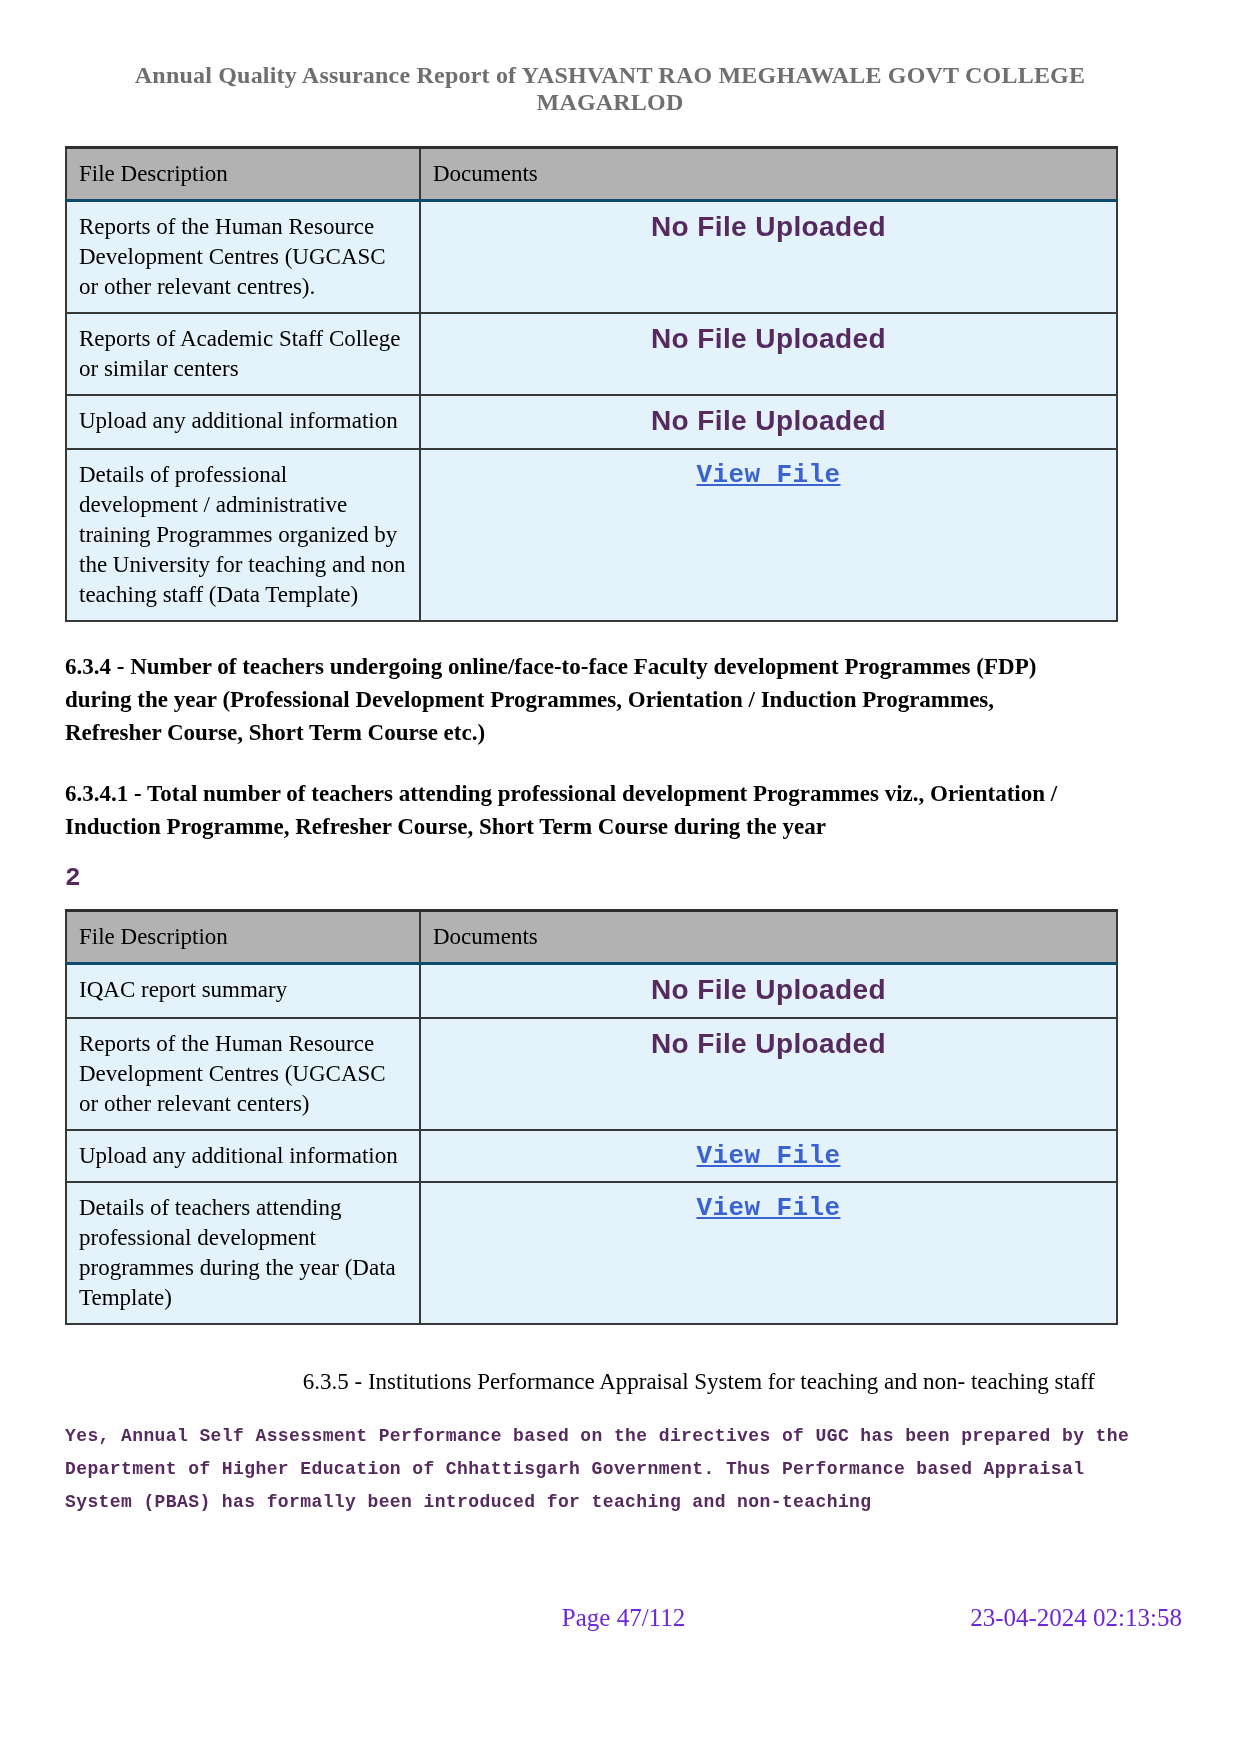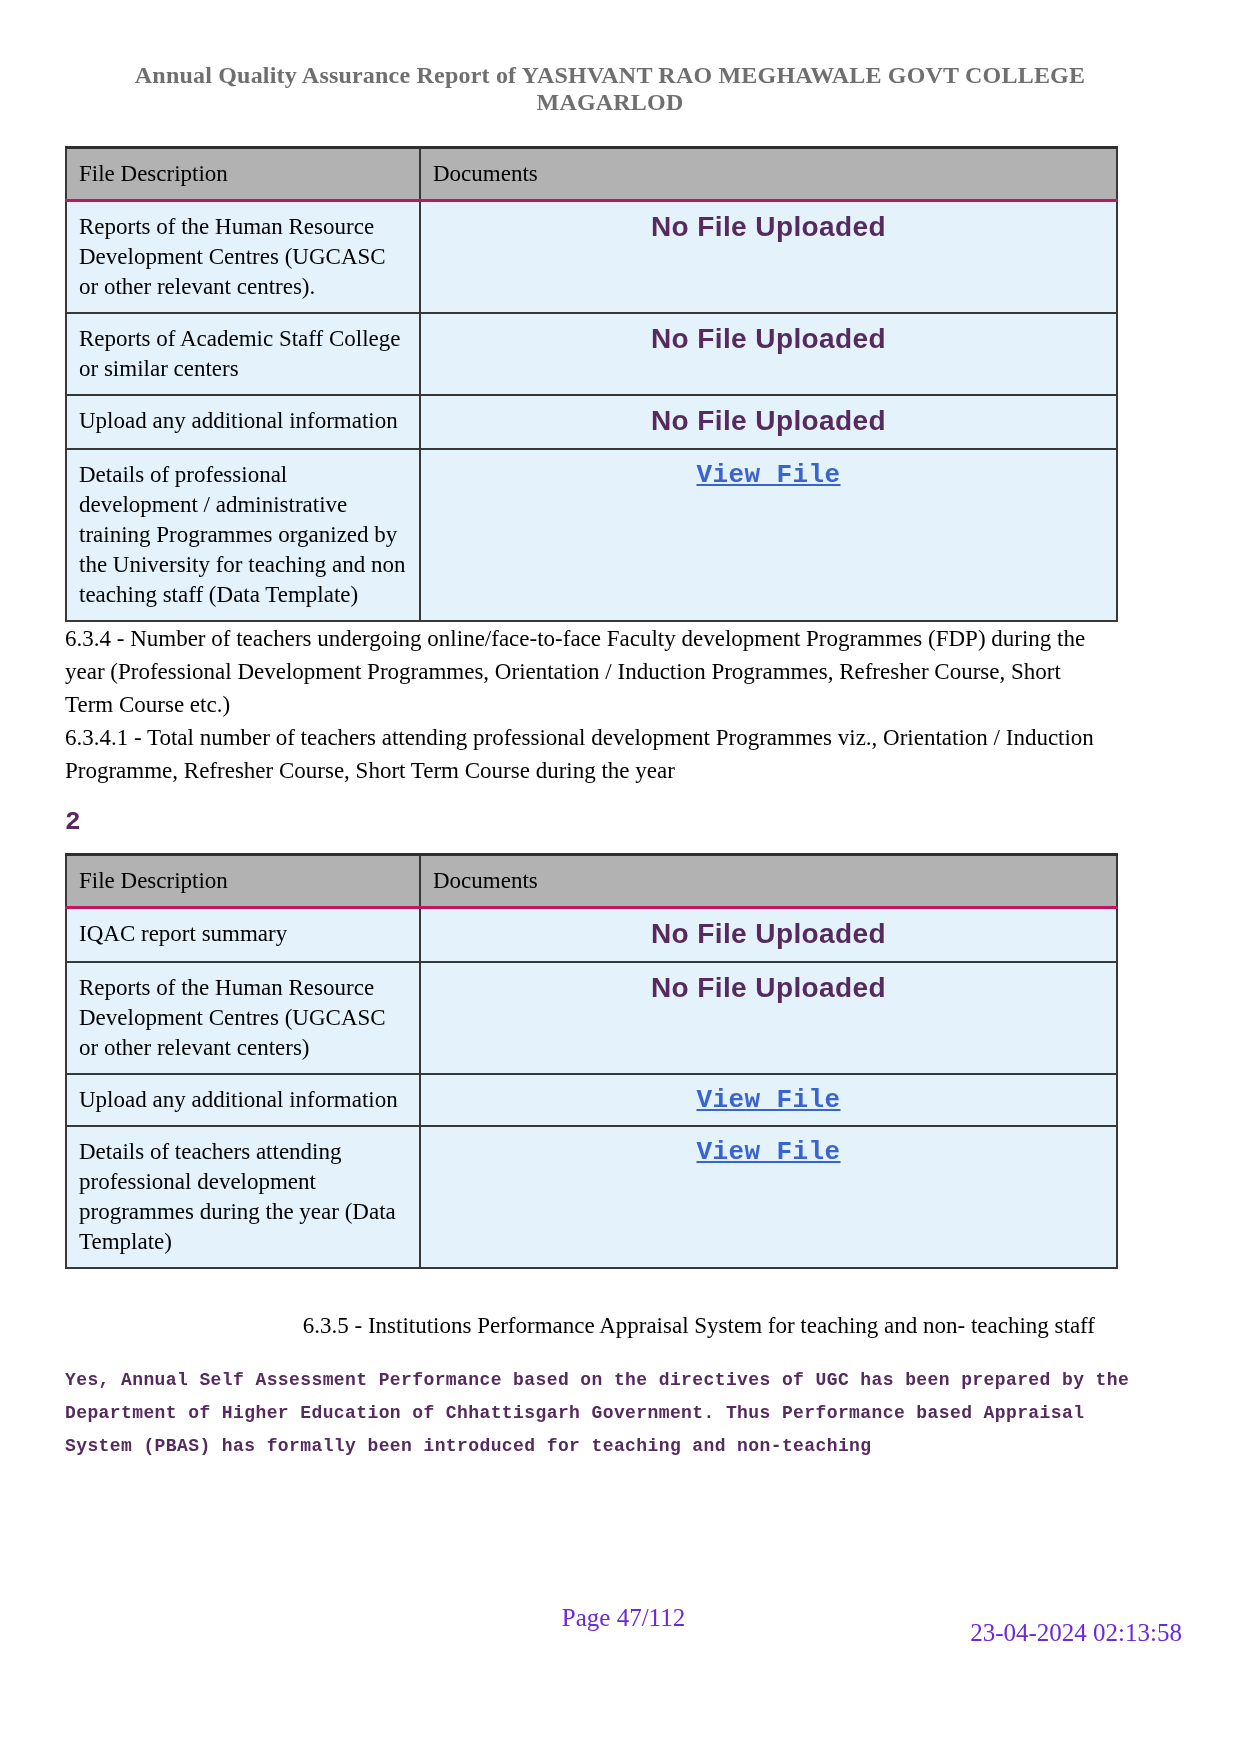--- a/index.html
+++ b/index.html
@@ -38,21 +38,21 @@
   }
   table.upload-table {
     border-collapse: collapse;
     width: 1053px;
     table-layout: fixed;
   }
   table.upload-table, table.upload-table th, table.upload-table td {
     border: 2px solid var(--border-dark);
   }
   table.upload-table thead th {
-    border-bottom: 3px solid #be185d;
+    border-bottom: 3px solid #0c4a6e;
     border-top: 3px solid #2f2f2f;
   }
   .t1 { margin-top: 30px; }
   .t2 { margin-top: 16px; }
   th.col-desc, td.desc { width: 354px; }
   table.upload-table th {
     background: var(--header-gray);
     font-size: 23px;
     font-weight: normal;
     text-align: left;
@@ -80,23 +80,24 @@
     font-family: "Liberation Mono", monospace;
     font-weight: bold;
     font-size: 26px;
     letter-spacing: 0.4px;
     color: var(--link-blue);
     text-decoration: underline;
     white-space: nowrap;
     cursor: pointer;
   }
   .heading {
+    margin-top: 28px;
     width: 1030px;
     font-size: 23px;
-    font-weight: normal;
+    font-weight: bold;
     line-height: 33px;
     color: #000;
   }
   .heading.regular { font-weight: normal; margin-top: 40px; text-align: right; }
   .answer-number {
     margin-top: 20px;
     font-family: "Liberation Mono", monospace;
     font-weight: bold;
     font-size: 26px;
     color: var(--purple);
@@ -122,21 +123,20 @@
   }
   .footer .page-num {
     position: absolute;
     left: 0; right: 0;
     text-align: center;
   }
   .footer .timestamp {
     position: absolute;
     right: 0;
     white-space: nowrap;
-    margin-top: 15px;
   }
 </style>
 </head>
 <body>
 
 <div class="page">
   <div class="content">
 
     <div class="doc-title">Annual Quality Assurance Report of YASHVANT RAO MEGHAWALE GOVT COLLEGE MAGARLOD</div>
 

